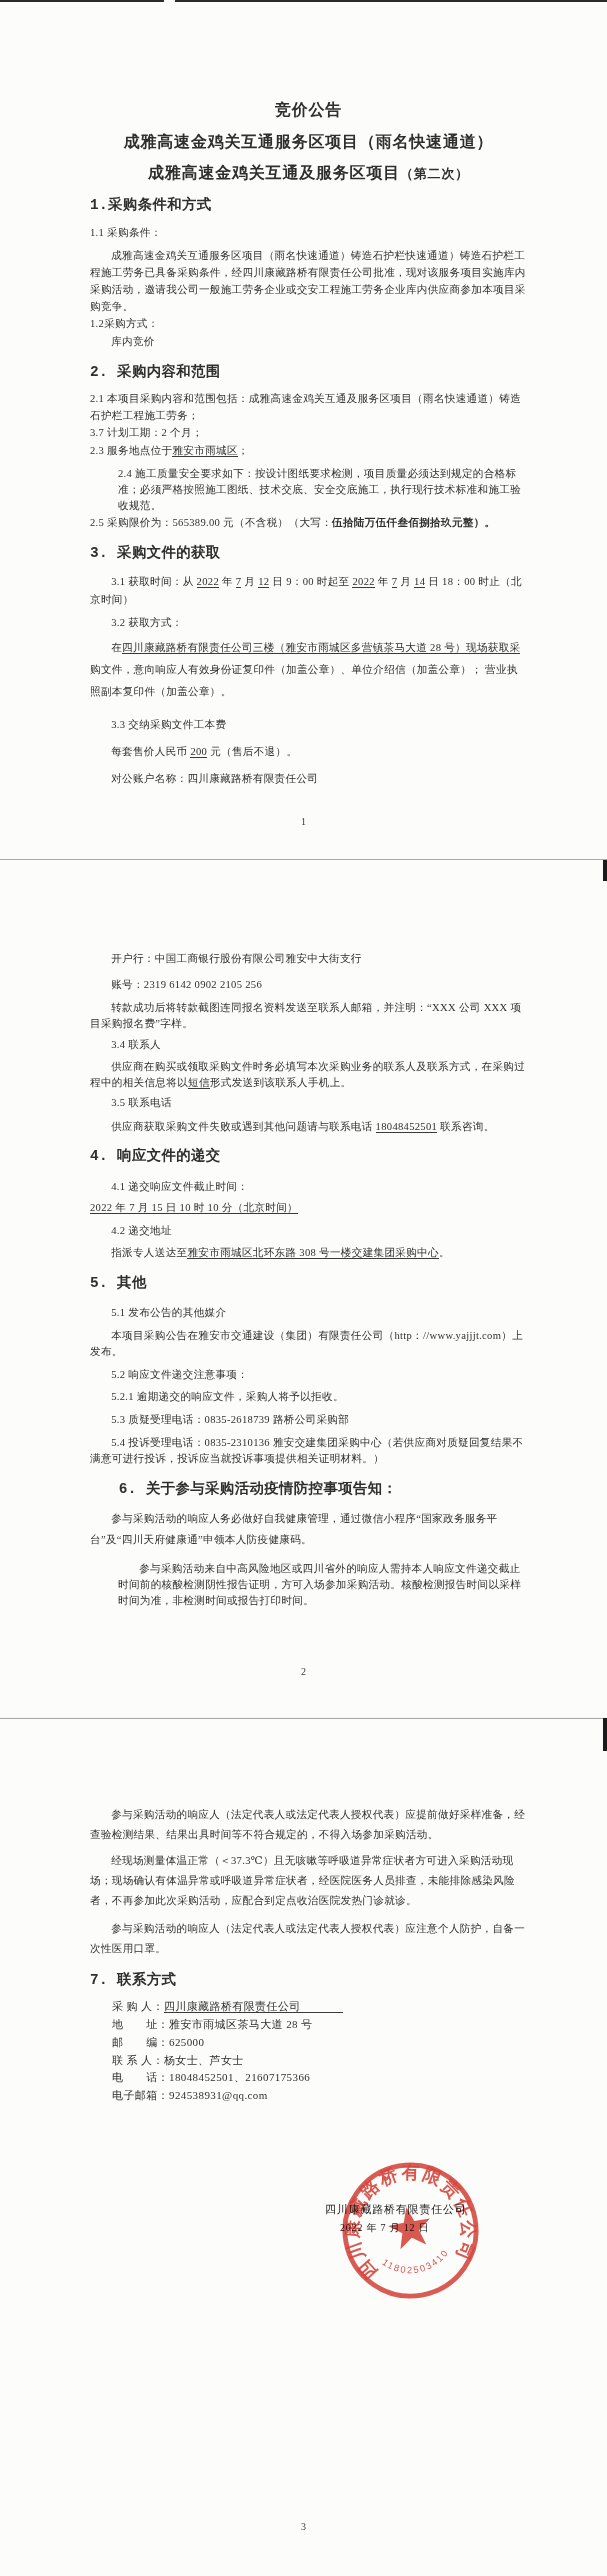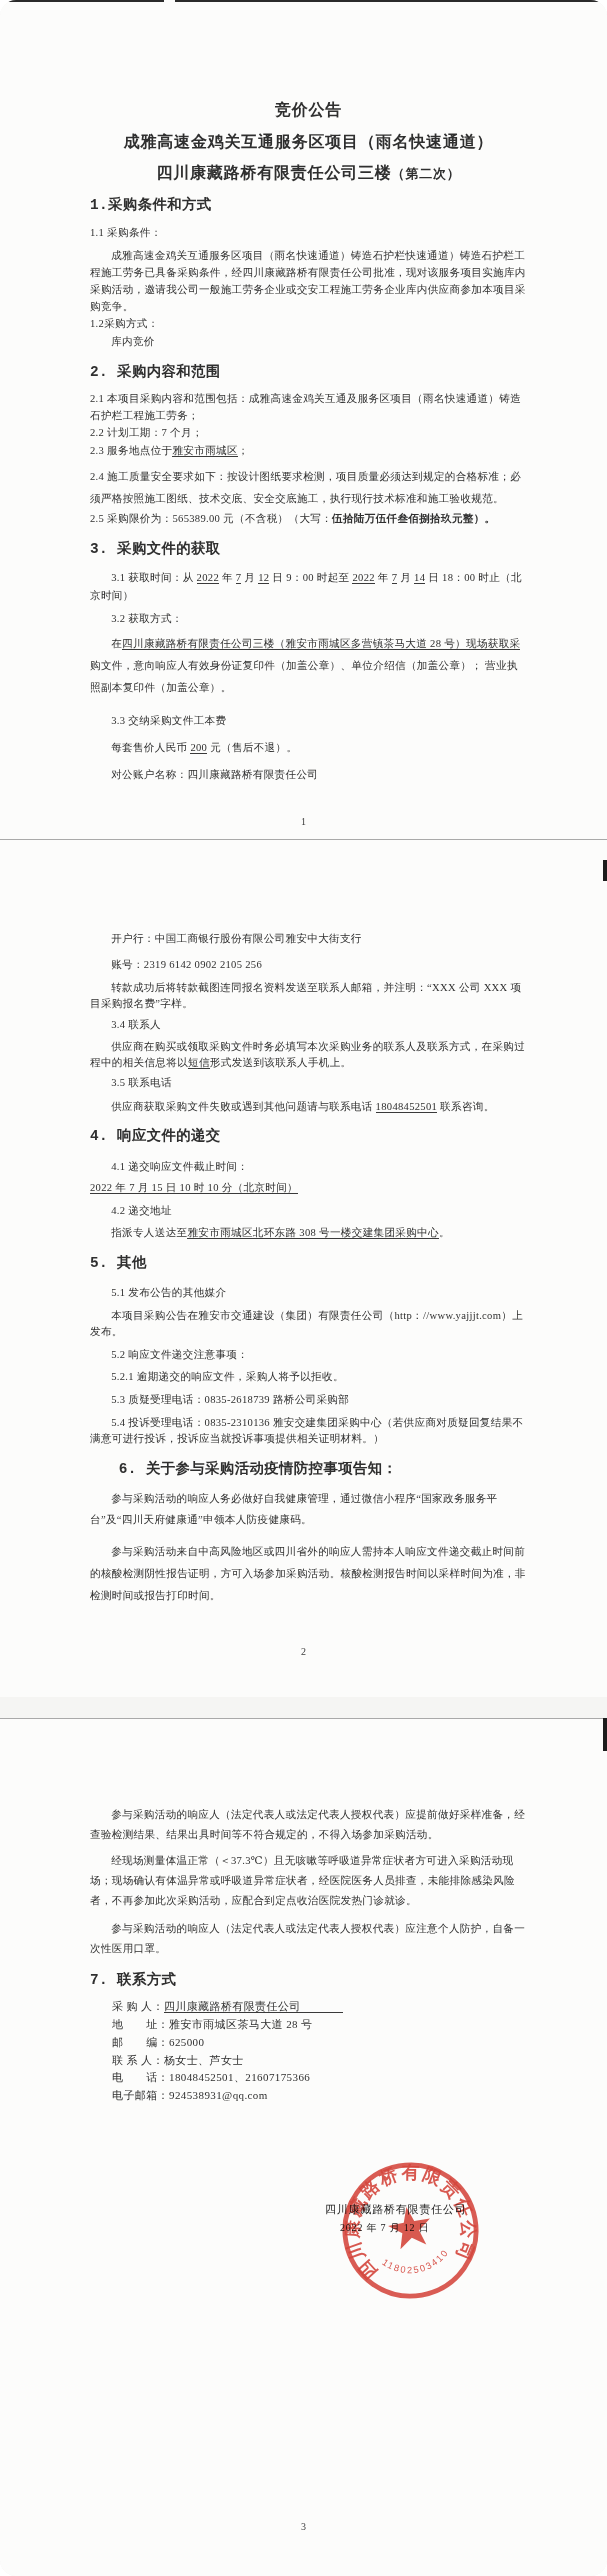--- a/index.html
+++ b/index.html
@@ -1,21 +1,21 @@
 <!DOCTYPE html>
 <html style="font-size:12px"><head>
 <meta charset="utf-8">
 <style>
   html,body{margin:0;padding:0;}
   #scan{position:relative;width:607px;height:2576px;background:#f5f5f3;overflow:hidden;
-        font-family:"Liberation Serif","DejaVu Serif",serif;color:#2f2f2f;border-radius:16px;}
+        font-family:"Liberation Serif","DejaVu Serif",serif;color:#2f2f2f;}
   .page{position:absolute;left:0;width:607px;background:#fcfcfb;box-sizing:border-box;
         padding-left:90px;padding-right:80px;}
   #page-1{top:2.3px;height:857px;padding-top:96px;}
-  #page-2{top:839px;height:858px;border-top:1.5px solid #a9a9a9;padding-top:90px;}
+  #page-2{top:859px;height:858px;border-top:1.5px solid #a9a9a9;padding-top:90px;}
   #page-3{top:1718px;height:858px;border-top:1.5px solid #a9a9a9;padding-top:86px;}
   .topline{position:absolute;top:0;left:0;width:607px;height:2.3px;background:#2b2b2b;}
   .topline-notch{position:absolute;top:0;left:164px;width:10.6px;height:2.3px;background:#fcfcfb;}
   .edge-tick{position:absolute;background:#1c1c1c;}
   #tick-1{left:603px;top:860px;width:3.8px;height:20.5px;}
   #tick-2{left:603px;top:1718px;width:4.6px;height:33px;}
 
   .title{font-family:"Liberation Sans","DejaVu Sans",sans-serif;font-weight:bold;
          font-size:16px;line-height:23px;text-align:center;letter-spacing:0.8px;}
   .title + .title{margin-top:8.3px;}
@@ -23,21 +23,21 @@
   h2.sec{font-family:Liberation Mono, monospace;font-weight:bold;
          font-size:14.4px;line-height:20px;margin:10.6px 0 0 0;letter-spacing:0.4px;}
   p{margin:0;font-size:10.6px;line-height:18px;letter-spacing:0.3px;}
   .ind{text-indent:2em;}
   .u{border-bottom:0.8px solid #3a3a3a;}
   .b{font-weight:bold;}
   .lh20{line-height:16px;}
   .lh22{line-height:16.7px;}
   .lh26{line-height:20px;}
   .lh27{line-height:20.5px;}
-  .lh28{line-height:22px;}
+  .lh28{line-height:16px;margin-left:28px;}
   .lh29{line-height:22px;}
   .mt4{margin-top:3px;} .mt6{margin-top:4.6px;} .mt8{margin-top:6px;}
   .mt10{margin-top:7.6px;} .mt12{margin-top:9px;} .mt14{margin-top:10.6px;}
   .mt16{margin-top:12px;} .mt18{margin-top:13.7px;} .mt36{margin-top:27px;}
   .pageno{position:absolute;left:0;width:607px;text-align:center;font-size:10px;color:#3a3a3a;}
   #page-1 .pageno{top:814px;} #page-2 .pageno{top:806px;} #page-3 .pageno{top:802px;}
 
   .contact-row{font-size:11px;line-height:17.7px;padding-left:2em;letter-spacing:0.4px;}
   .contact-underline{border-bottom:0.8px solid #3a3a3a;padding-right:42px;}
 
@@ -51,31 +51,31 @@
 </head>
 <body>
 
 <div id="scan">
   <div class="topline"></div>
   <div class="topline-notch"></div>
 
   <div class="page" id="page-1">
     <div class="title">竞价公告</div>
     <div class="title">成雅高速金鸡关互通服务区项目（雨名快速通道）</div>
-    <div class="title"><span>四川康藏路桥有限责任公司三楼</span><span class="small">（第二次）</span></div>
+    <div class="title"><span>成雅高速金鸡关互通及服务区项目</span><span class="small">（第二次）</span></div>
 
     <h2 class="sec">1.采购条件和方式</h2>
     <p class="mt12">1.1 采购条件：</p>
     <p class="ind mt8 lh22">成雅高速金鸡关互通服务区项目（雨名快速通道）铸造石护栏快速通道）铸造石护栏工程施工劳务已具备采购条件，经四川康藏路桥有限责任公司批准，现对该服务项目实施库内采购活动，邀请我公司一般施工劳务企业或交安工程施工劳务企业库内供应商参加本项目采购竞争。</p>
     <p>1.2采购方式：</p>
     <p class="ind">库内竞价</p>
 
     <h2 class="sec">2. 采购内容和范围</h2>
     <p class="mt12 lh22">2.1 本项目采购内容和范围包括：成雅高速金鸡关互通及服务区项目（雨名快速通道）铸造石护栏工程施工劳务；</p>
-    <p>2.2 计划工期：7 个月；</p>
+    <p>3.7 计划工期：2 个月；</p>
     <p><span>2.3 服务地点位于</span><span class="u">雅安市雨城区</span><span>；</span></p>
     <p class="mt8 lh28">2.4 施工质量安全要求如下：按设计图纸要求检测，项目质量必须达到规定的合格标准；必须严格按照施工图纸、技术交底、安全交底施工，执行现行技术标准和施工验收规范。</p>
     <p><span>2.5 采购限价为：565389.00 元（不含税）（大写：</span><span class="b">伍拾陆万伍仟叁佰捌拾玖元整</span><span class="b">）。</span></p>
 
     <h2 class="sec">3. 采购文件的获取</h2>
     <p class="ind mt14"><span>3.1 获取时间：从 </span><span class="u">2022</span><span> 年 </span><span class="u">7</span><span> 月 </span><span class="u">12</span><span> 日 9：00 时起至 </span><span class="u">2022</span><span> 年 </span><span class="u">7</span><span> 月 </span><span class="u">14</span><span> 日 18：00 时止（北京时间）</span></p>
     <p class="ind mt6">3.2 获取方式：</p>
     <p class="ind mt6 lh29"><span>在</span><span class="u">四川康藏路桥有限责任公司三楼（雅安市雨城区多营镇茶马大道 28 号）现场获取采</span><span>购文件，意向响应人有效身份证复印件（加盖公章）、单位介绍信（加盖公章）； 营业执照副本复印件（加盖公章）。</span></p>
     <p class="ind mt18">3.3 交纳采购文件工本费</p>
     <p class="ind mt12"><span>每套售价人民币 </span><span class="u">200</span><span> 元（售后不退）。</span></p>

